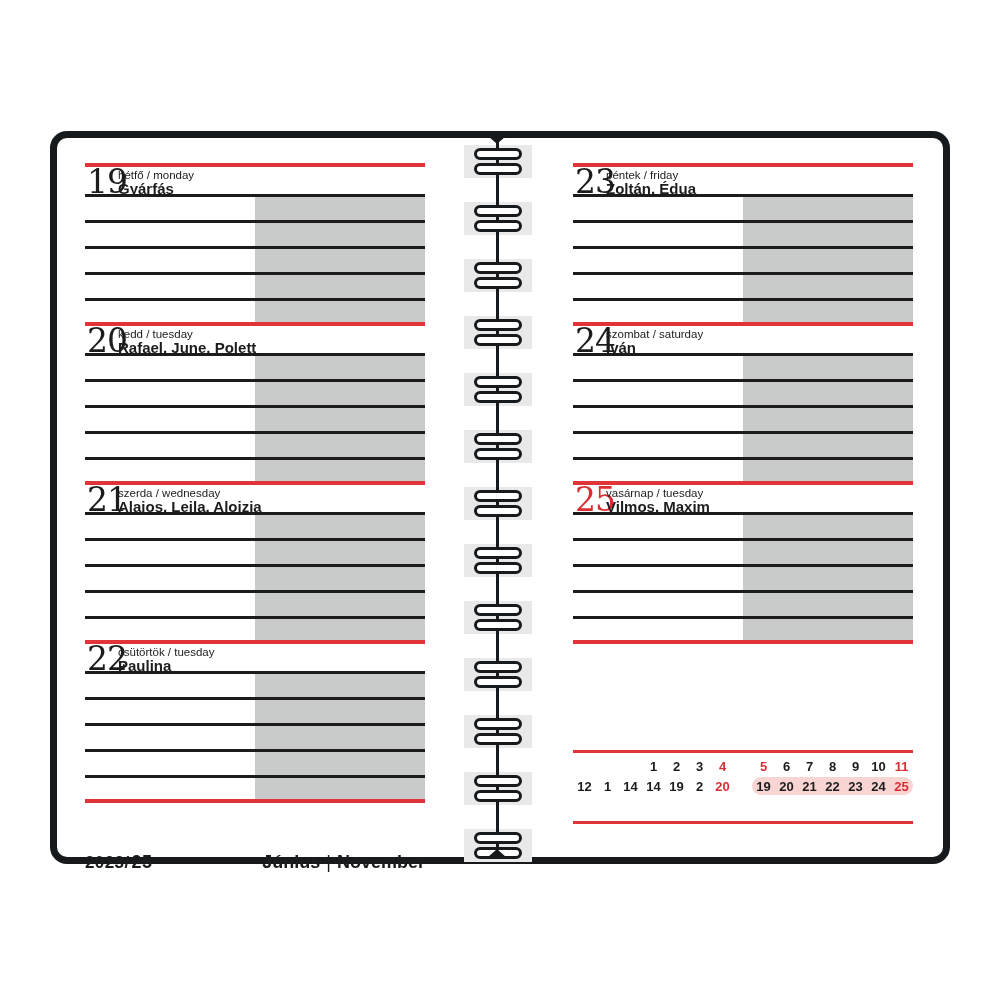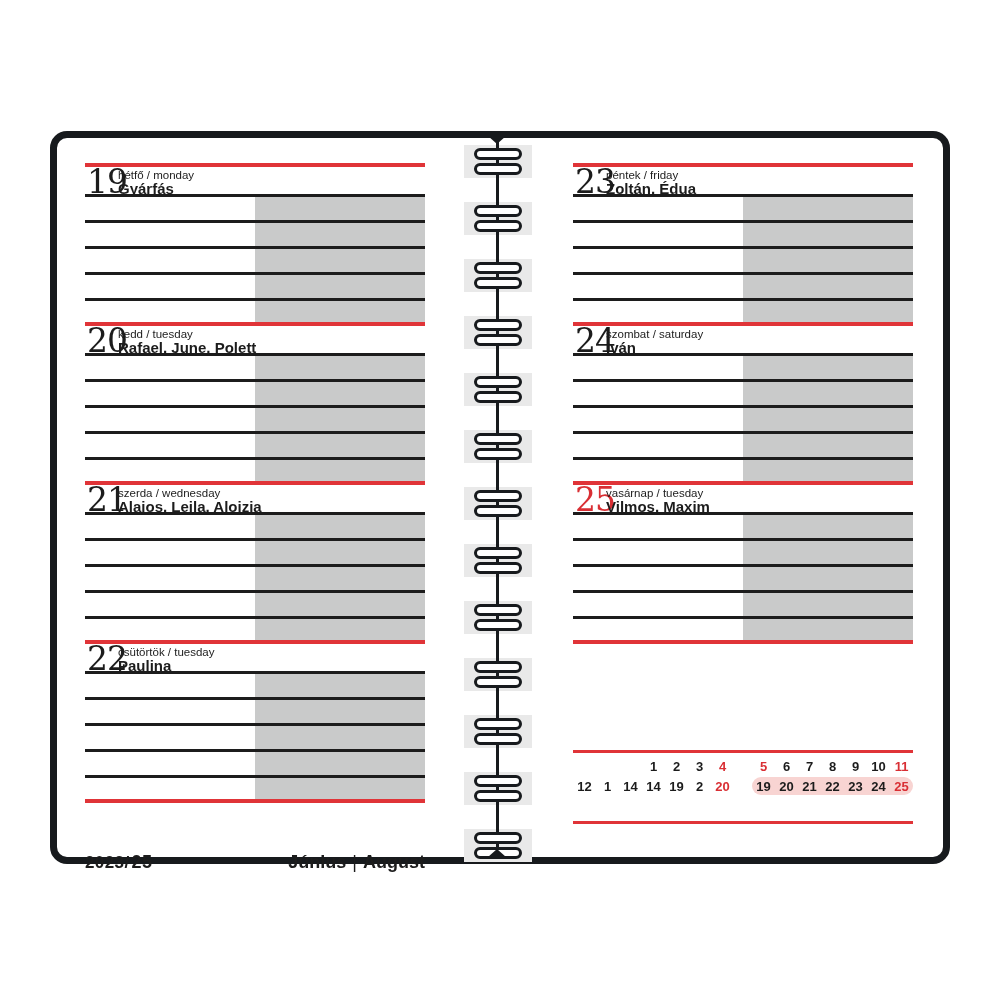--- a/index.html
+++ b/index.html
@@ -72,21 +72,21 @@
 </style>
 </head>
 <body>
 
 <div class="stage">
   <div class="cover"></div>
 
   <div class="page page-left" id="page-left">
     <div class="footer">
       <div class="fw-year"><span>2023/</span><b>25</b></div>
-      <div class="fw-month"><span>Június</span><span class="sep">|</span><span>August</span></div>
+      <div class="fw-month"><span>Június</span><span class="sep">|</span><span>November</span></div>
     </div>
   <div class="day-block" style="top: 32px;">
         <div class="red-line"></div>
         <div class="day-gray"></div>
         <div class="rule head-rule"></div>
         <div class="rule rule-1"></div>
         <div class="rule rule-2"></div>
         <div class="rule rule-3"></div>
         <div class="rule rule-4"></div>
         <div class="day-num">19</div>

